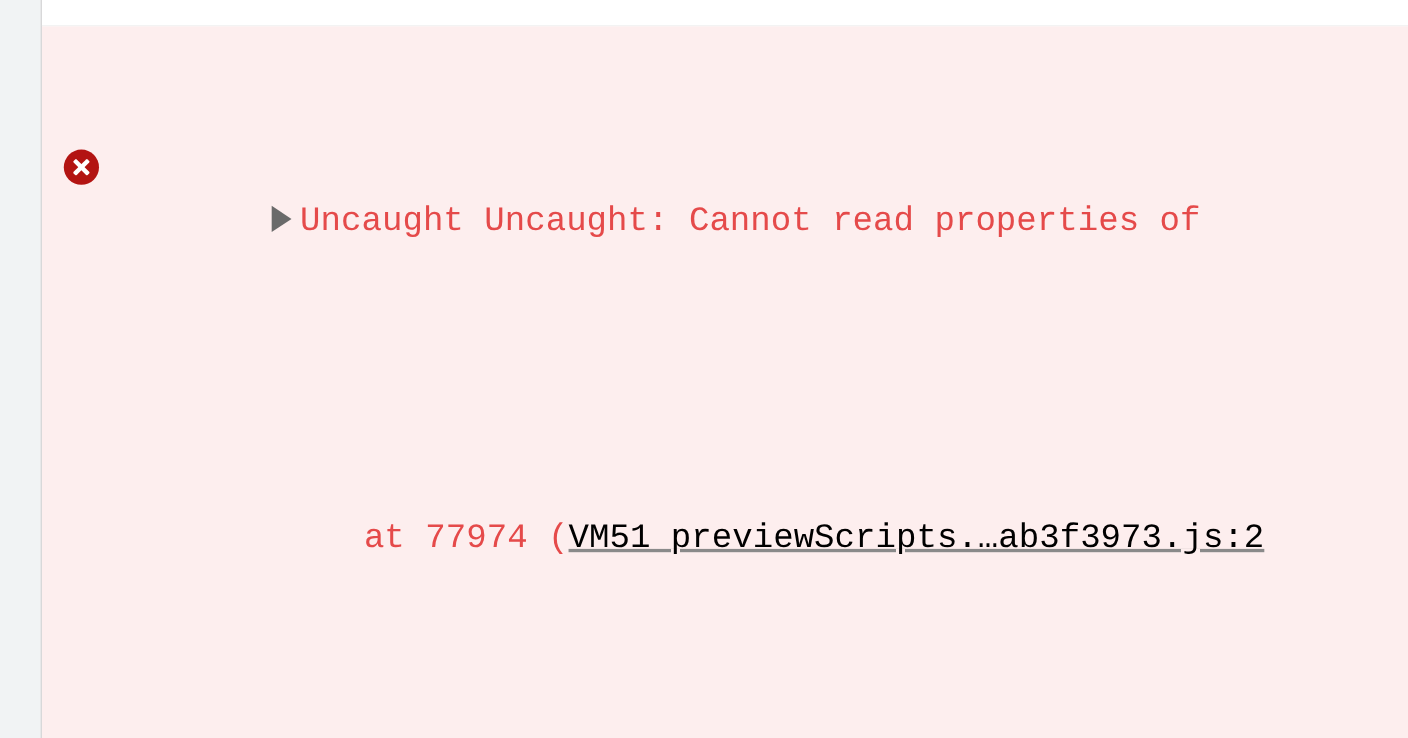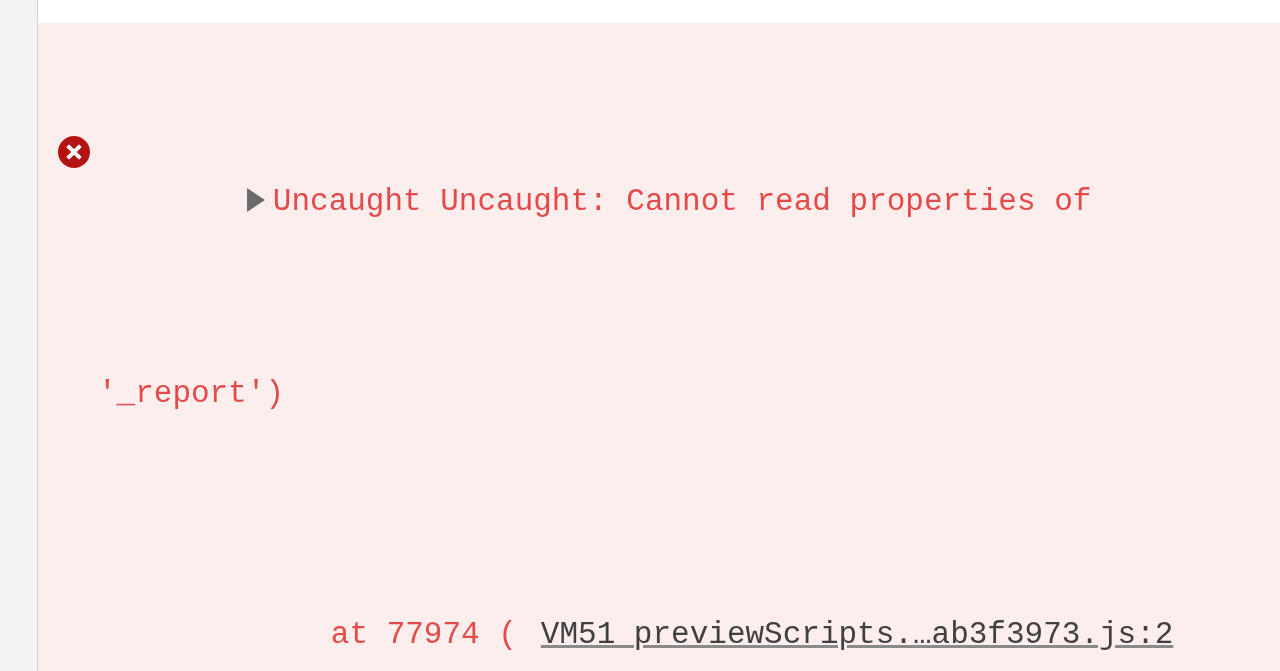--- a/index.html
+++ b/index.html
@@ -72,44 +72,42 @@
     border-left: 18px solid #6a6a6a;
     margin: 0 8px 0 0;
     position: relative;
     top: 2px;
   }
 
   .msg-main { color: #e54a4a; }
   .stack-line { color: #e54a4a; padding-left: 84px; }
   .stack-at { color: #e54a4a; text-align: right; }
   .link {
-    color: #404040;
+    color: #000000;
     text-decoration: underline;
     text-decoration-color: #8a8a8a;
     cursor: pointer;
-    margin-left: 24px;
   }
 </style>
 </head>
 <body>
 
 <div class="left-rail"></div>
 
 <div class="main">
   <div class="top-gap"></div>
 
   <div class="entry">
     <div class="icon-col">
       <div class="err-icon"></div>
     </div>
     <div class="content-col">
       <div>
         <span class="tri"></span><span class="msg-main">Uncaught Uncaught: Cannot read properties of </span>
       </div>
-      <div class="msg-main">'_report')</div>
 
       <div class="stack-line">
         <span class="stack-at">at 77974 (</span><span class="link">VM51 previewScripts.…ab3f3973.js:2</span>
       </div>
       
       
       
     </div>
   </div>
 

